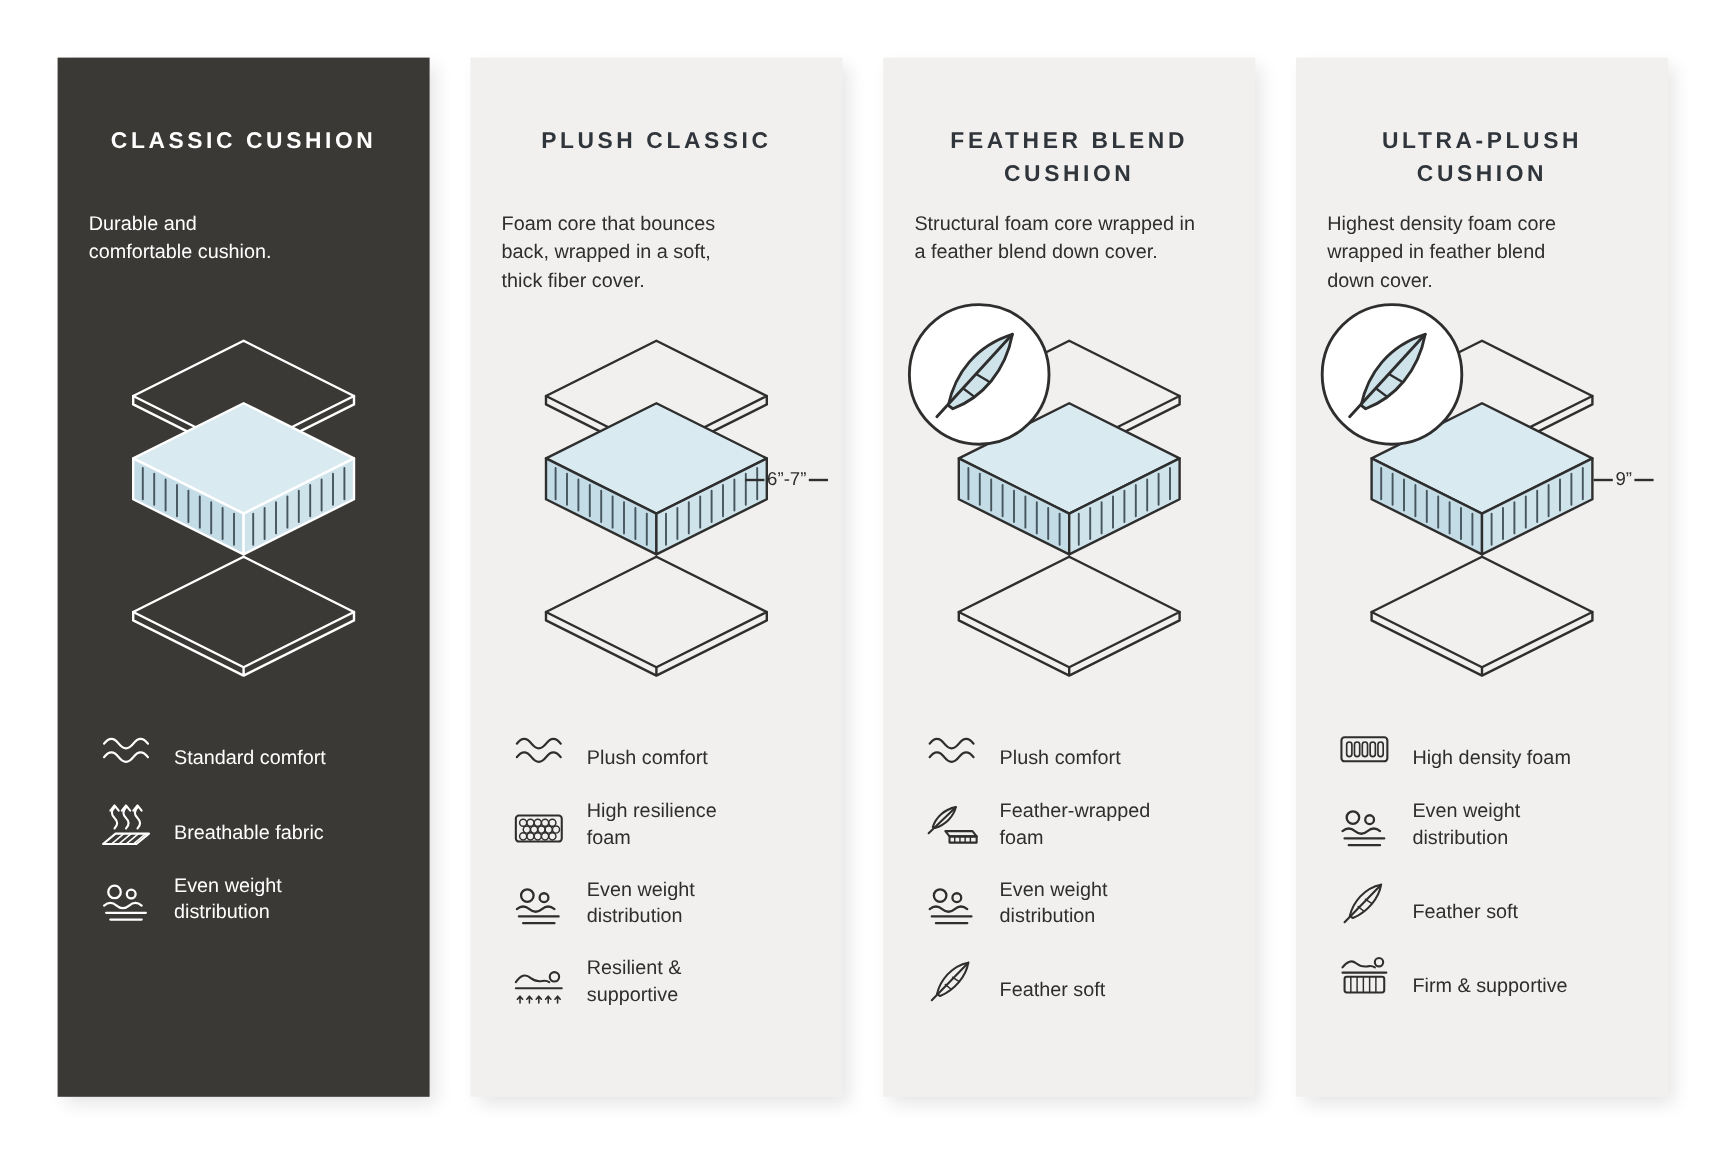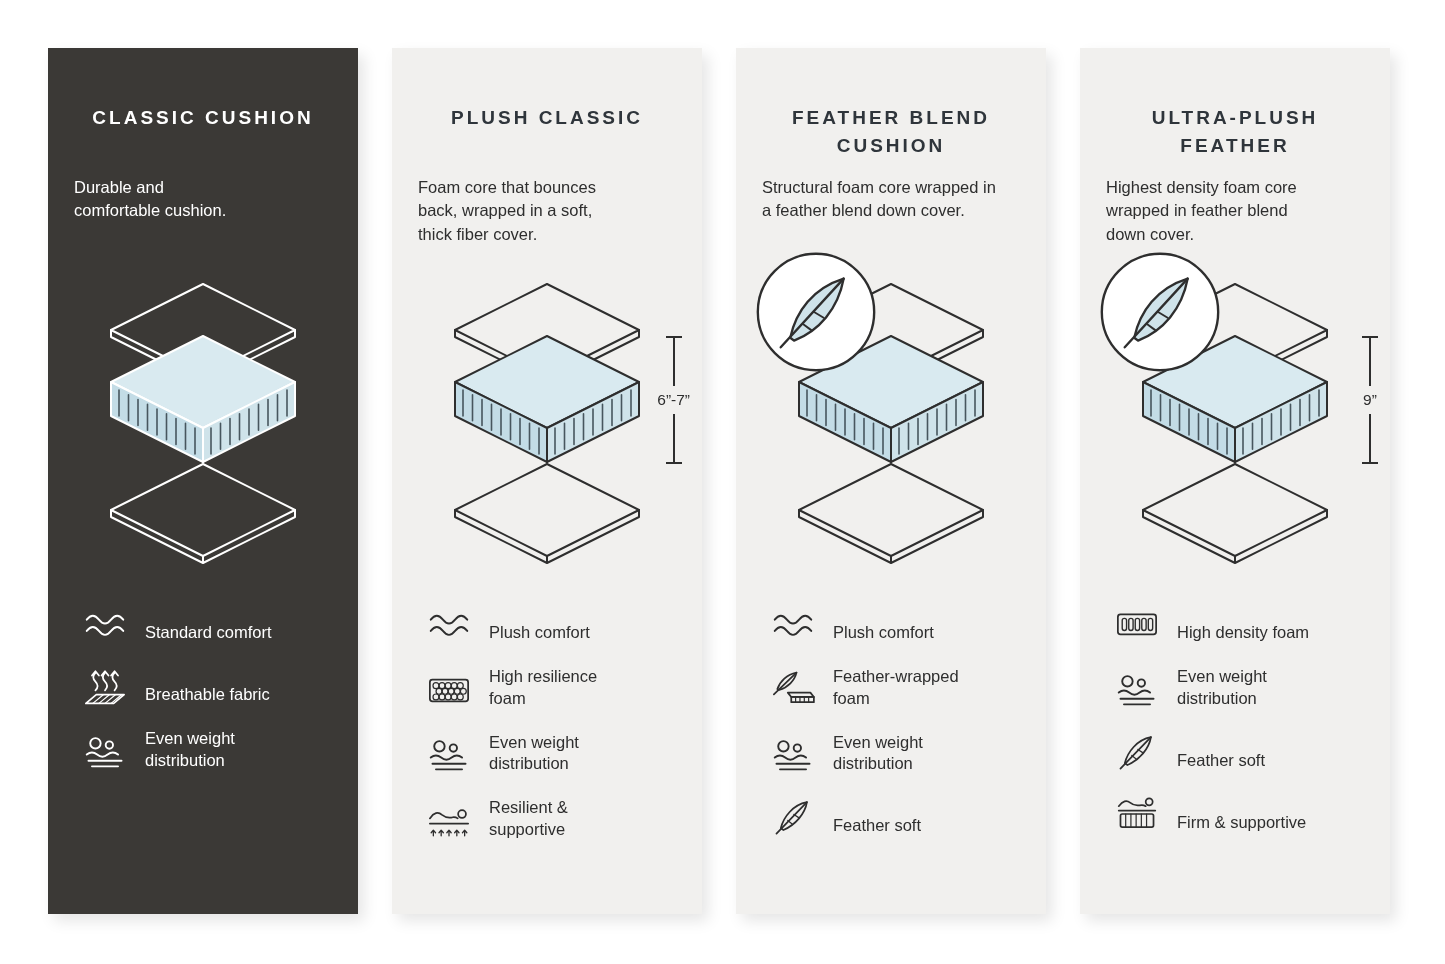--- a/index.html
+++ b/index.html
@@ -37,21 +37,21 @@
   }
   .diagram {
     position: relative; height: 300px;
     display: flex; justify-content: center; align-items: flex-start;
     margin-top: 2px;
   }
   .cushion { display: block; }
   .feather-badge { position: absolute; left: -8px; top: -28px; }
   .measure {
     position: absolute; right: -14px; top: 58px; height: 128px;
-    display: flex; flex-direction: column; align-items: center;
+    display: flex; align-items: center;
   }
   .measure__cap { width: 16px; height: 2px; background: currentColor; }
   .measure__line { width: 2px; flex: 1; background: currentColor; }
   .measure__label { font-size: 15.5px; padding: 5px 0; white-space: nowrap; }
   .features {
     list-style: none; margin: 26px 0 0; padding: 0 0 0 6px;
     display: flex; flex-direction: column; gap: 22px;
   }
   .feature { display: flex; align-items: flex-end; gap: 15px; }
   .feature__icon { flex: none; width: 50px; display: flex; justify-content: center; }
@@ -316,21 +316,21 @@
               </g>
             </svg>
         </span>
         <span class="feature__label">Feather soft</span>
       </li>
     </ul>
   </section>
 
   <section class="panel">
     <h2 class="panel__title">ULTRA-PLUSH
-FEATHER</h2>
+CUSHION</h2>
     <p class="panel__desc">Highest density foam core
 wrapped in feather blend
 down cover.</p>
     <div class="diagram">
       <svg class="cushion" viewBox="0 0 250 288" width="250" height="288">
         <g fill="none" stroke="currentColor" stroke-width="2" stroke-linejoin="round" stroke-linecap="round">
           <polygon points="125,6 217,52 125,98 33,52"></polygon>
           <path d="M33 52 v7 L125 105 L217 59 v-7 M125 98 v7"></path>
           <g transform="translate(0,180)">
             <polygon points="125,6 217,52 125,98 33,52"></polygon>

